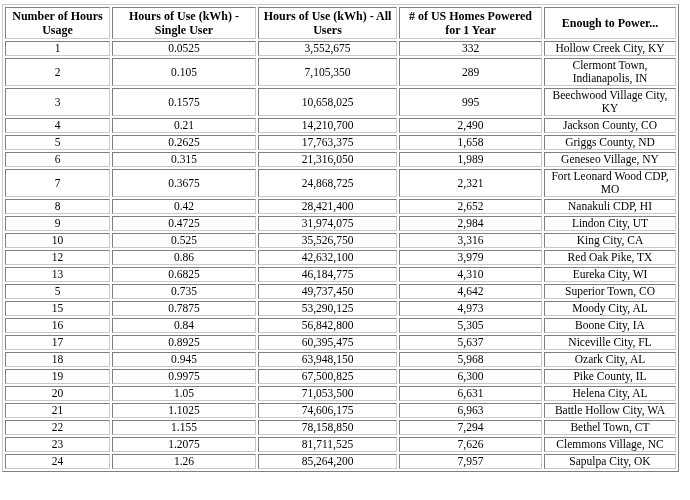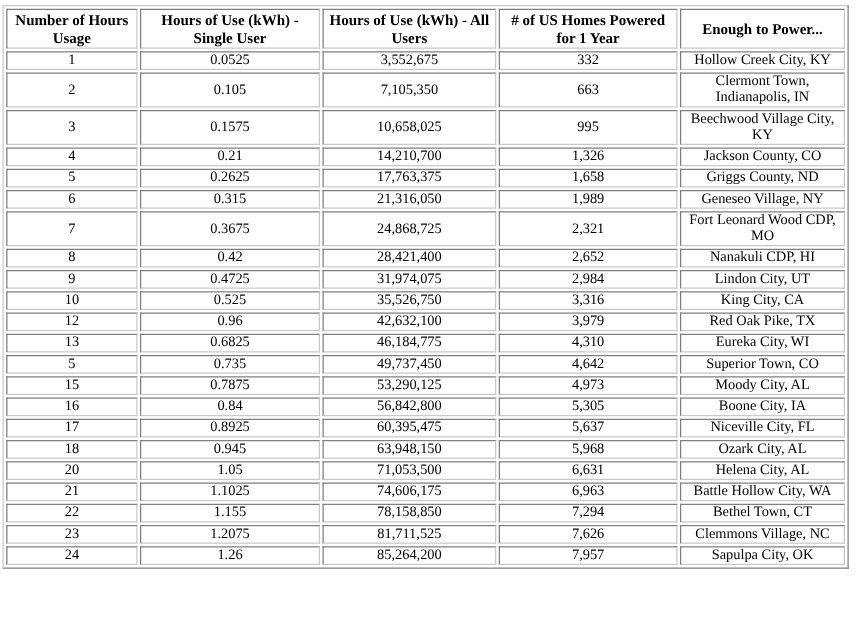--- a/index.html
+++ b/index.html
@@ -79,35 +79,35 @@
           <td>1</td>
           <td>0.0525</td>
           <td>3,552,675</td>
           <td>332</td>
           <td>Hollow Creek City, KY</td>
         </tr>
         <tr>
           <td>2</td>
           <td>0.105</td>
           <td>7,105,350</td>
-          <td>663</td>
+          <td>289</td>
           <td>Clermont Town, Indianapolis, IN</td>
         </tr>
         <tr>
           <td>3</td>
           <td>0.1575</td>
           <td>10,658,025</td>
           <td>995</td>
           <td>Beechwood Village City, KY</td>
         </tr>
         <tr>
           <td>4</td>
           <td>0.21</td>
           <td>14,210,700</td>
-          <td>1,326</td>
+          <td>2,490</td>
           <td>Jackson County, CO</td>
         </tr>
         <tr>
           <td>5</td>
           <td>0.2625</td>
           <td>17,763,375</td>
           <td>1,658</td>
           <td>Griggs County, ND</td>
         </tr>
         <tr>
@@ -140,21 +140,21 @@
         </tr>
         <tr>
           <td>10</td>
           <td>0.525</td>
           <td>35,526,750</td>
           <td>3,316</td>
           <td>King City, CA</td>
         </tr>
         <tr>
           <td>12</td>
-          <td>0.96</td>
+          <td>0.86</td>
           <td>42,632,100</td>
           <td>3,979</td>
           <td>Red Oak Pike, TX</td>
         </tr>
         <tr>
           <td>13</td>
           <td>0.6825</td>
           <td>46,184,775</td>
           <td>4,310</td>
           <td>Eureka City, WI</td>
@@ -188,20 +188,27 @@
           <td>Niceville City, FL</td>
         </tr>
         <tr>
           <td>18</td>
           <td>0.945</td>
           <td>63,948,150</td>
           <td>5,968</td>
           <td>Ozark City, AL</td>
         </tr>
         <tr>
+          <td>19</td>
+          <td>0.9975</td>
+          <td>67,500,825</td>
+          <td>6,300</td>
+          <td>Pike County, IL</td>
+        </tr>
+        <tr>
           <td>20</td>
           <td>1.05</td>
           <td>71,053,500</td>
           <td>6,631</td>
           <td>Helena City, AL</td>
         </tr>
         <tr>
           <td>21</td>
           <td>1.1025</td>
           <td>74,606,175</td>

